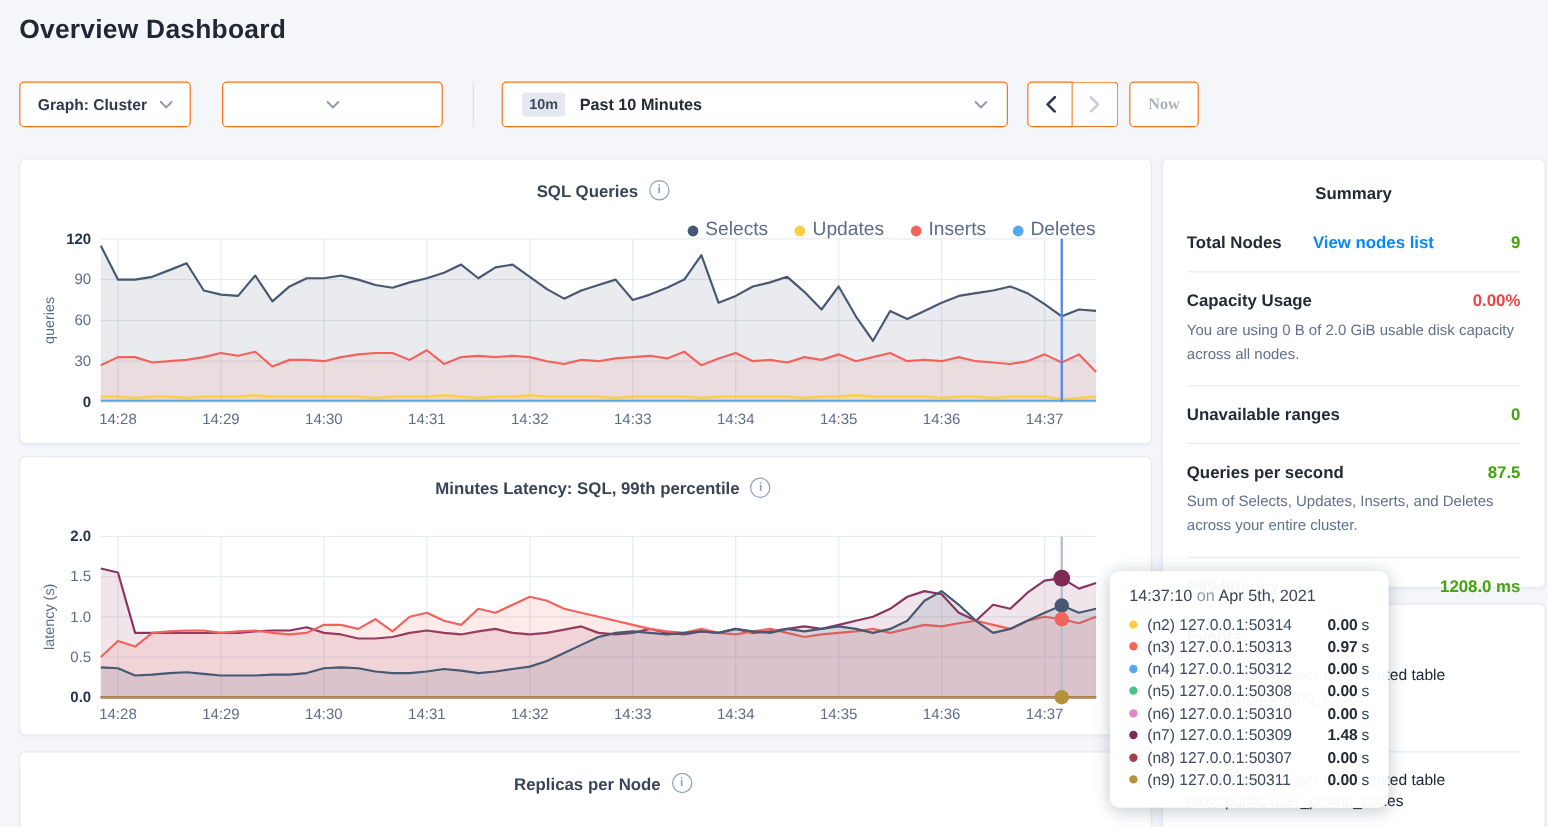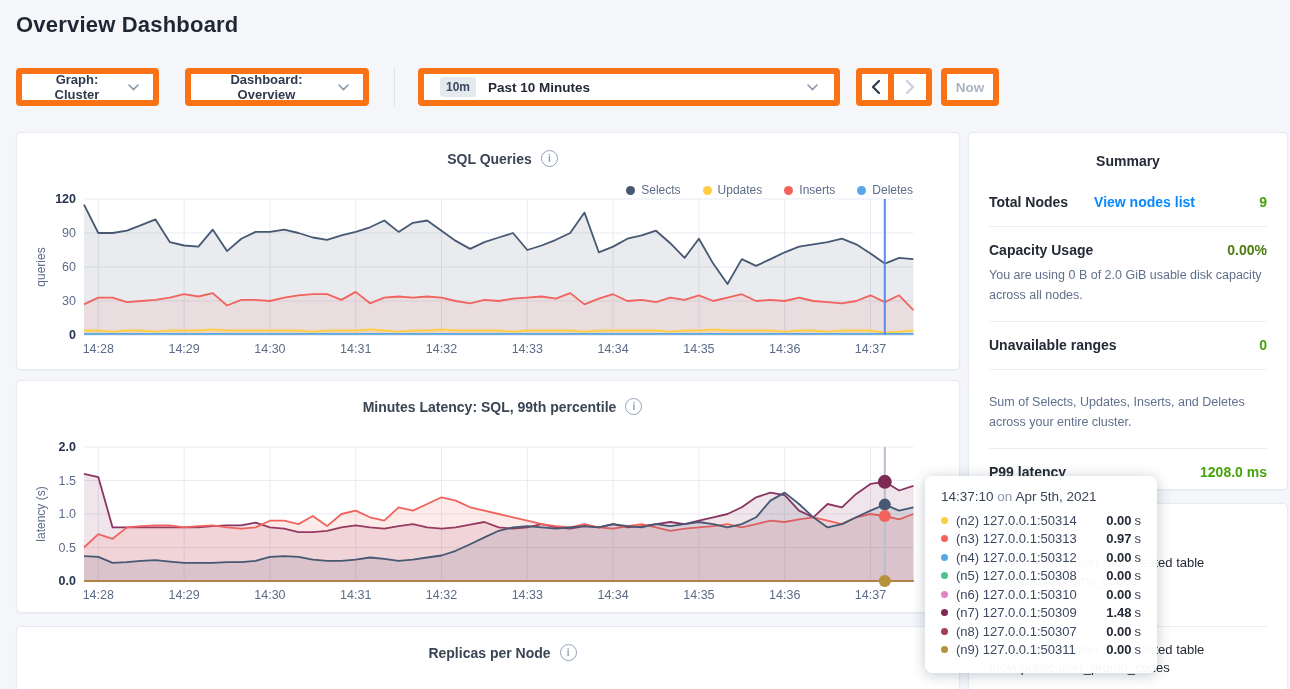--- a/index.html
+++ b/index.html
@@ -9,59 +9,59 @@
     font-family:"Liberation Sans","DejaVu Sans",sans-serif;
     color:#242a35;
   }
   .page-title{
     position:absolute;left:16px;top:12px;margin:0;
     font-size:22px;font-weight:600;color:#1f2733;letter-spacing:.2px;
   }
   
   .dd,.time-select,.pager-btn,.now-btn{
     position:absolute;top:68px;height:38px;background:#fff;
-    border:6px solid #f97316;border-radius:4px;box-sizing:border-box;
+    border:1px solid #f97316;border-radius:4px;box-sizing:border-box;
     display:flex;align-items:center;cursor:pointer;
     font-family:inherit;font-size:13px;font-weight:700;color:#2f3a4d;
   }
   .dd{justify-content:center;gap:10px;padding:0 14px;}
   #dd-graph{left:16px;width:143px;}
   #dd-dash{left:185px;width:184px;}
   .vdiv{position:absolute;left:394px;top:68px;width:1px;height:38px;background:#dde1e9;}
   .time-select{left:418px;width:422px;padding:0 16px;gap:12px;}
   .time-badge{background:#e4e8ef;border-radius:3px;padding:3px 6px;font-size:12px;font-weight:700;color:#3c4860;}
   .time-label{font-size:13.5px;font-weight:700;color:#242a35;}
   .time-select .chev{margin-left:auto;}
   .chev svg{display:block;}
   .pager{position:absolute;left:856px;top:68px;display:flex;}
   .pager-btn{position:static;width:38px;height:38px;justify-content:center;font-size:17px;}
   .pager-btn.prev{border-radius:4px 0 0 4px;}
   .pager-btn.next{border-radius:0 4px 4px 0;border-left:none;color:#c8cfda;cursor:default;}
-  .now-btn{left:941px;width:58px;justify-content:center;color:#aab3c2;font-size:13.5px;cursor:default;}
+  .now-btn{left:941px;width:58px;justify-content:center;color:#aab3c2;font-size:13.5px;cursor:default;font-family:Liberation Serif, serif;}
   
   .card{
     position:absolute;background:#fff;border:1px solid #e7eaf1;border-radius:5px;
     box-shadow:0 1px 2px rgba(60,76,108,.05);box-sizing:border-box;
   }
   #card-sql{left:16px;top:132px;width:944px;height:238px;}
   #card-lat{left:16px;top:380px;width:944px;height:233px;}
   #card-rep{left:16px;top:626px;width:944px;height:120px;}
   #card-sum{left:968px;top:132px;width:320px;height:358px;}
   #card-evt{left:968px;top:503px;width:320px;height:200px;}
   .chart-title{
     margin-top:17px;text-align:center;font-size:14px;font-weight:700;color:#394455;
     display:flex;align-items:center;justify-content:center;gap:9px;padding-left:29px;
   }
   .info-icon{
     width:15px;height:15px;border:1px solid #93a1b8;border-radius:50%;
     color:#93a1b8;font-size:10px;font-weight:700;line-height:15px;text-align:center;
     font-style:normal;display:inline-block;cursor:pointer;
   }
   .legend{position:absolute;top:50px;right:46px;display:flex;gap:22px;}
-  .legend-item{display:flex;align-items:center;gap:6px;font-size:12px;color:#5d6c88;cursor:pointer;}
+  .legend-item{display:flex;align-items:center;gap:6px;font-size:16px;color:#5d6c88;cursor:pointer;}
   .legend-dot{width:9px;height:9px;border-radius:50%;}
   .chart-svg{position:absolute;left:16px;top:58px;}
   
   .sum-inner{padding:16px 20px 0;}
   .sum-title{text-align:center;font-size:14px;font-weight:700;color:#242a35;margin:4px 0 10px;}
   .sum-row{padding:15px 0 16px;border-bottom:1px solid #e9ecf2;}
   .sum-row:last-child{border-bottom:none;}
   .sum-head{display:flex;align-items:baseline;gap:26px;}
   .sum-label{font-size:14px;font-weight:700;color:#242a35;}
   .sum-link{font-size:14px;font-weight:700;text-decoration:none;cursor:pointer;}
@@ -95,21 +95,20 @@
 <button class="dd" id="dd-graph">
   <span>Graph: Cluster</span>
   <span class="chev">
     <svg width="11" height="7" viewBox="0 0 11 7">
         <path d="M1 1l4.5 4.5L10 1" fill="none" stroke="#8b98ad" stroke-width="1.6" stroke-linecap="round"></path>
       </svg>
   </span>
 </button>
 
 <button class="dd" id="dd-dash">
-  <span>Dashboard: Overview</span>
   <span class="chev">
     <svg width="11" height="7" viewBox="0 0 11 7">
         <path d="M1 1l4.5 4.5L10 1" fill="none" stroke="#8b98ad" stroke-width="1.6" stroke-linecap="round"></path>
       </svg>
   </span>
 </button>
 
 <div class="vdiv"></div>
 
 <button class="time-select">
@@ -274,31 +273,35 @@
         <div class="sum-row">
           <div class="sum-head">
             <span class="sum-label">Total Nodes</span>
             <a class="sum-link" style="color: rgb(7, 136, 255);">View nodes list</a>
             <span class="sum-value" style="color: rgb(69, 163, 11);">9</span>
           </div>
         </div>
         <div class="sum-row">
           <div class="sum-head">
             <span class="sum-label">Capacity Usage</span>
-            <span class="sum-value" style="color: #4d7c0f;">0.00%</span>
+            <span class="sum-value" style="color: #ef4444;">0.00%</span>
           </div>
           <p class="sum-desc">You are using 0 B of 2.0 GiB usable disk capacity across all nodes.</p>
         </div>
         <div class="sum-row">
           <div class="sum-head">
             <span class="sum-label">Unavailable ranges</span>
             <span class="sum-value" style="color: rgb(69, 163, 11);">0</span>
           </div>
         </div>
         <div class="sum-row">
+          <div class="sum-head">
+            <span class="sum-label">Queries per second</span>
+            <span class="sum-value" style="color: rgb(69, 163, 11);">87.5</span>
+          </div>
           <p class="sum-desc">Sum of Selects, Updates, Inserts, and Deletes across your entire cluster.</p>
         </div>
         <div class="sum-row">
           <div class="sum-head">
             <span class="sum-label">P99 latency</span>
             <span class="sum-value" style="color: rgb(69, 163, 11);">1208.0 ms</span>
           </div>
         </div>
       </div>
   </div>

